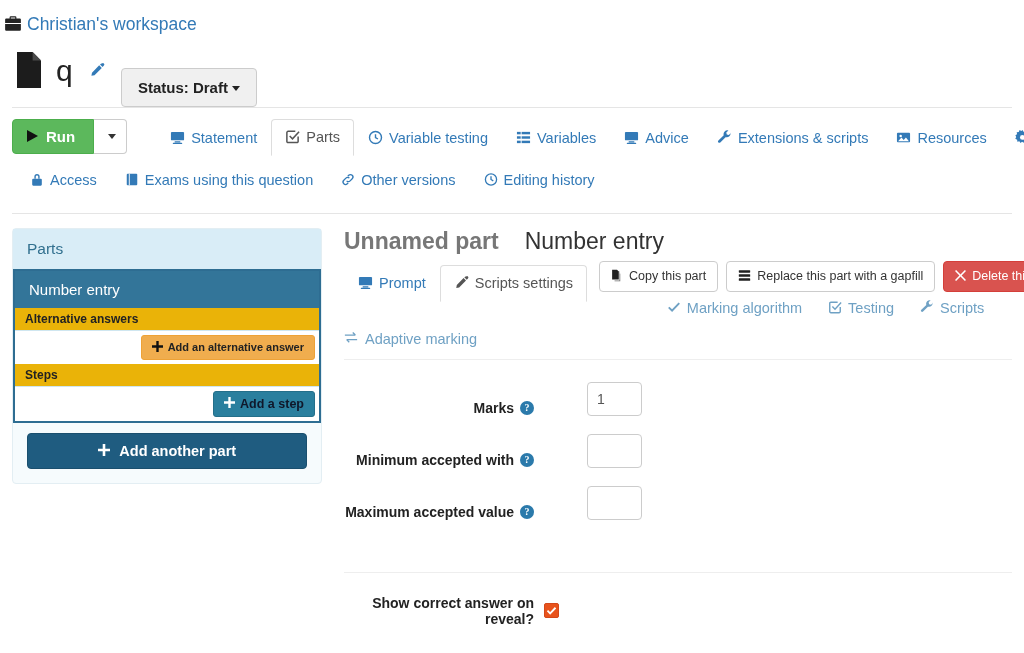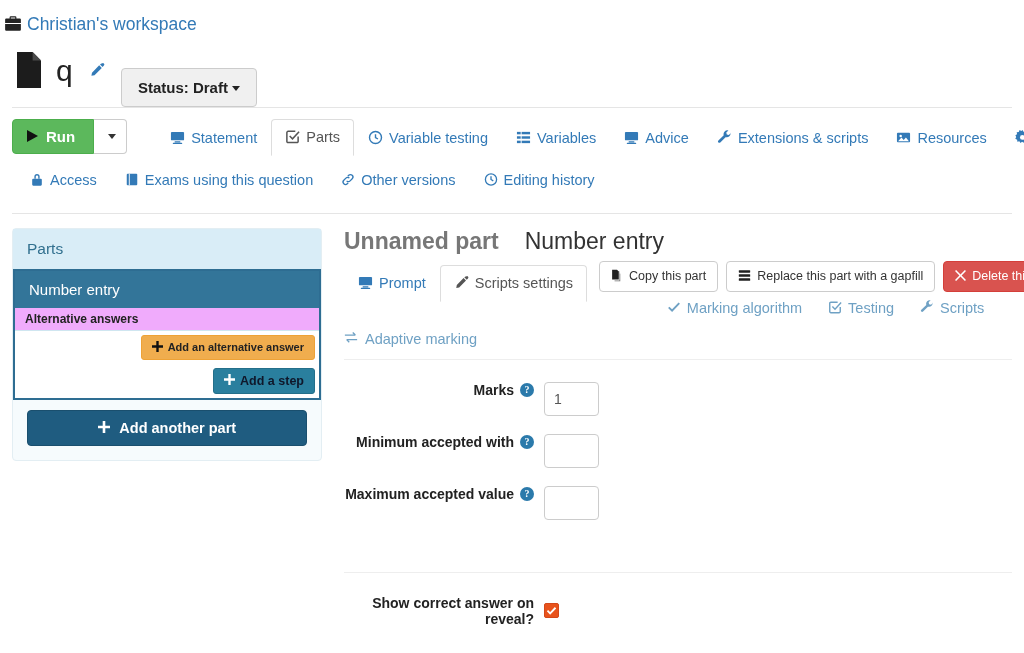--- a/index.html
+++ b/index.html
@@ -175,21 +175,21 @@
     border: 2px solid #2e6d92;
     margin: 0;
   }
   .part-head {
     background: #337599;
     color: #ffffff;
     font-size: 15px;
     padding: 10px 14px;
   }
   .sub-head {
-    background: #f0abfc;
+    background: #eab308;
     color: #222222;
     font-size: 12px;
     font-weight: bold;
     padding: 4px 10px;
     border-bottom: 1px solid #cfe6f0;
   }
   .btn-row {
     background: #ffffff;
     padding: 4px 4px;
     display: flex;
@@ -343,22 +343,23 @@
   .content-rule {
     border: 0;
     border-top: 1px solid #eeeeee;
     margin: 12px 0 0 0;
   }
 
   
   .form { margin-top: 22px; }
   .form-row {
     display: flex;
-    align-items: flex-start;
+    align-items: flex-end;
     margin-bottom: 18px;
+    gap: 43px;
   }
   .form-label {
     width: 200px;
     text-align: right;
     font-weight: bold;
     font-size: 14px;
     color: #222222;
     padding-right: 10px;
     display: flex;
     justify-content: flex-end;
@@ -611,20 +612,21 @@
         <button class="btn-amber">
           <span class="ico">
             <svg width="11" height="11" viewBox="0 0 12 12" fill="#111">
                 <path d="M4.7 0h2.6v4.7H12v2.6H7.3V12H4.7V7.3H0V4.7h4.7z"></path>
               </svg>
           </span>
           <span>Add an alternative answer</span>
         </button>
       </div>
 
+      <div class="sub-head">Steps</div>
       <div class="btn-row">
         <button class="btn-teal">
           <span class="ico">
             <svg width="11" height="11" viewBox="0 0 12 12" fill="#fff">
                 <path d="M4.7 0h2.6v4.7H12v2.6H7.3V12H4.7V7.3H0V4.7h4.7z"></path>
               </svg>
           </span>
           <span>Add a step</span>
         </button>
       </div>

